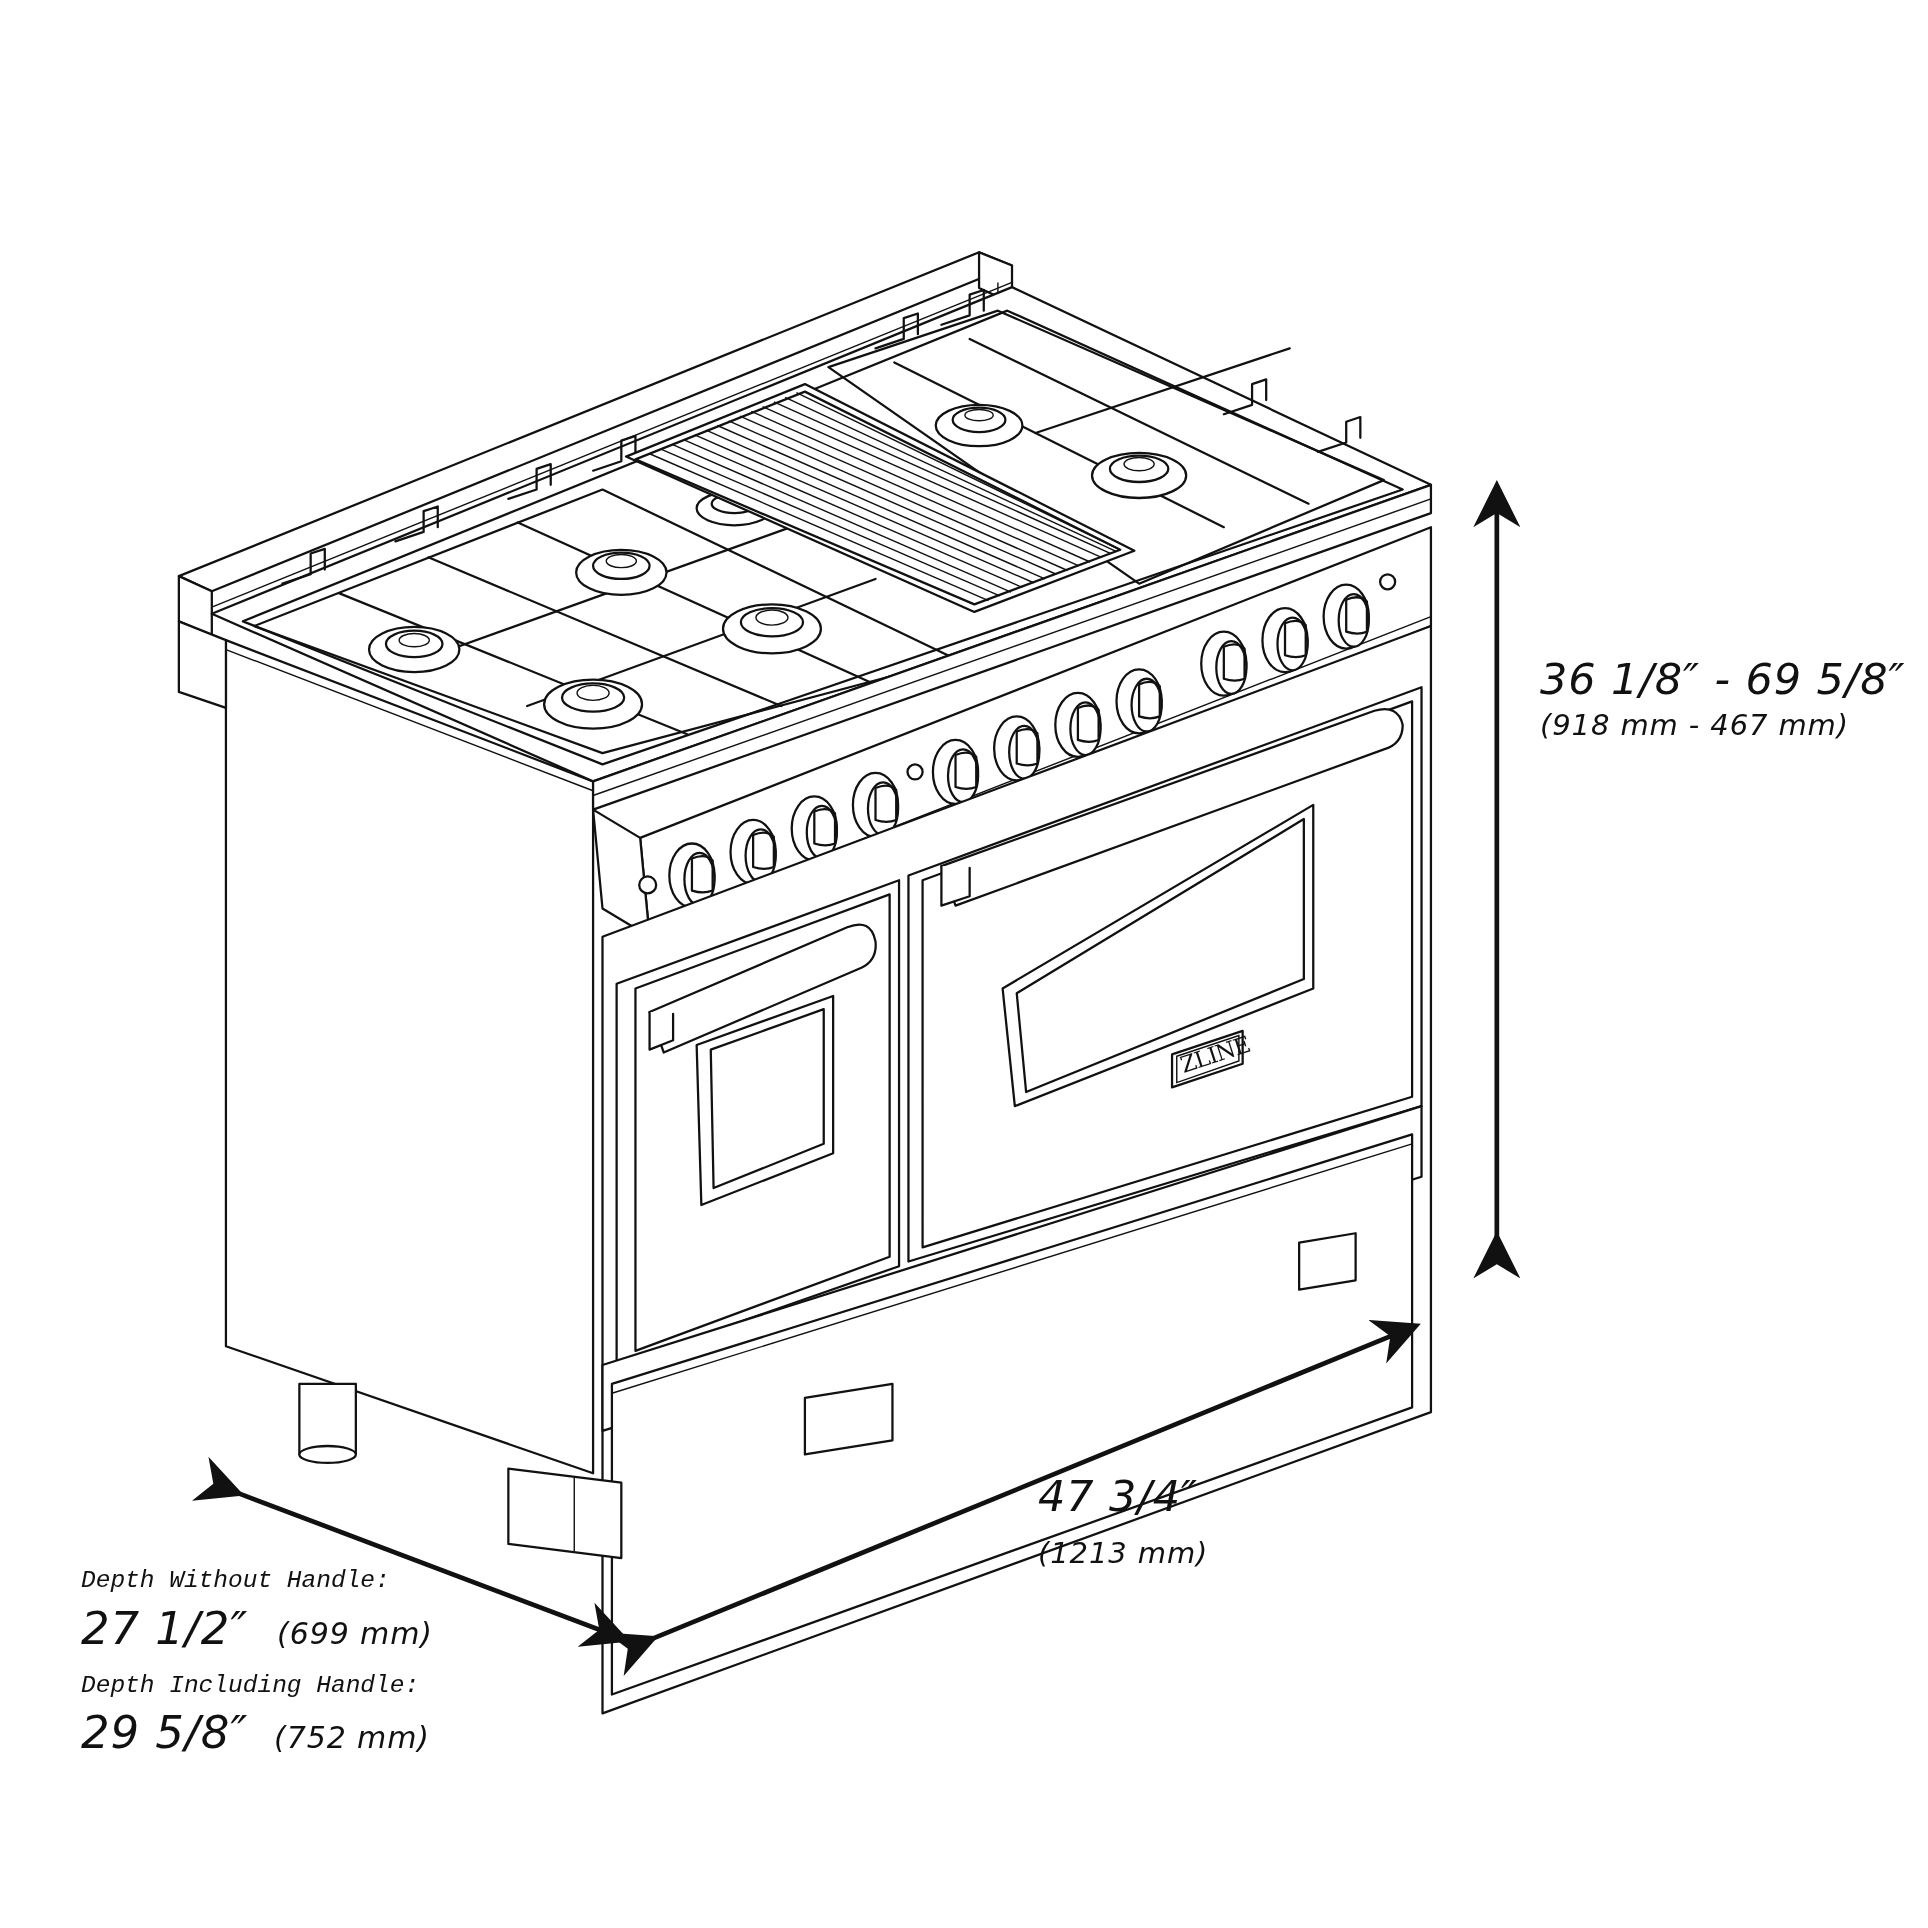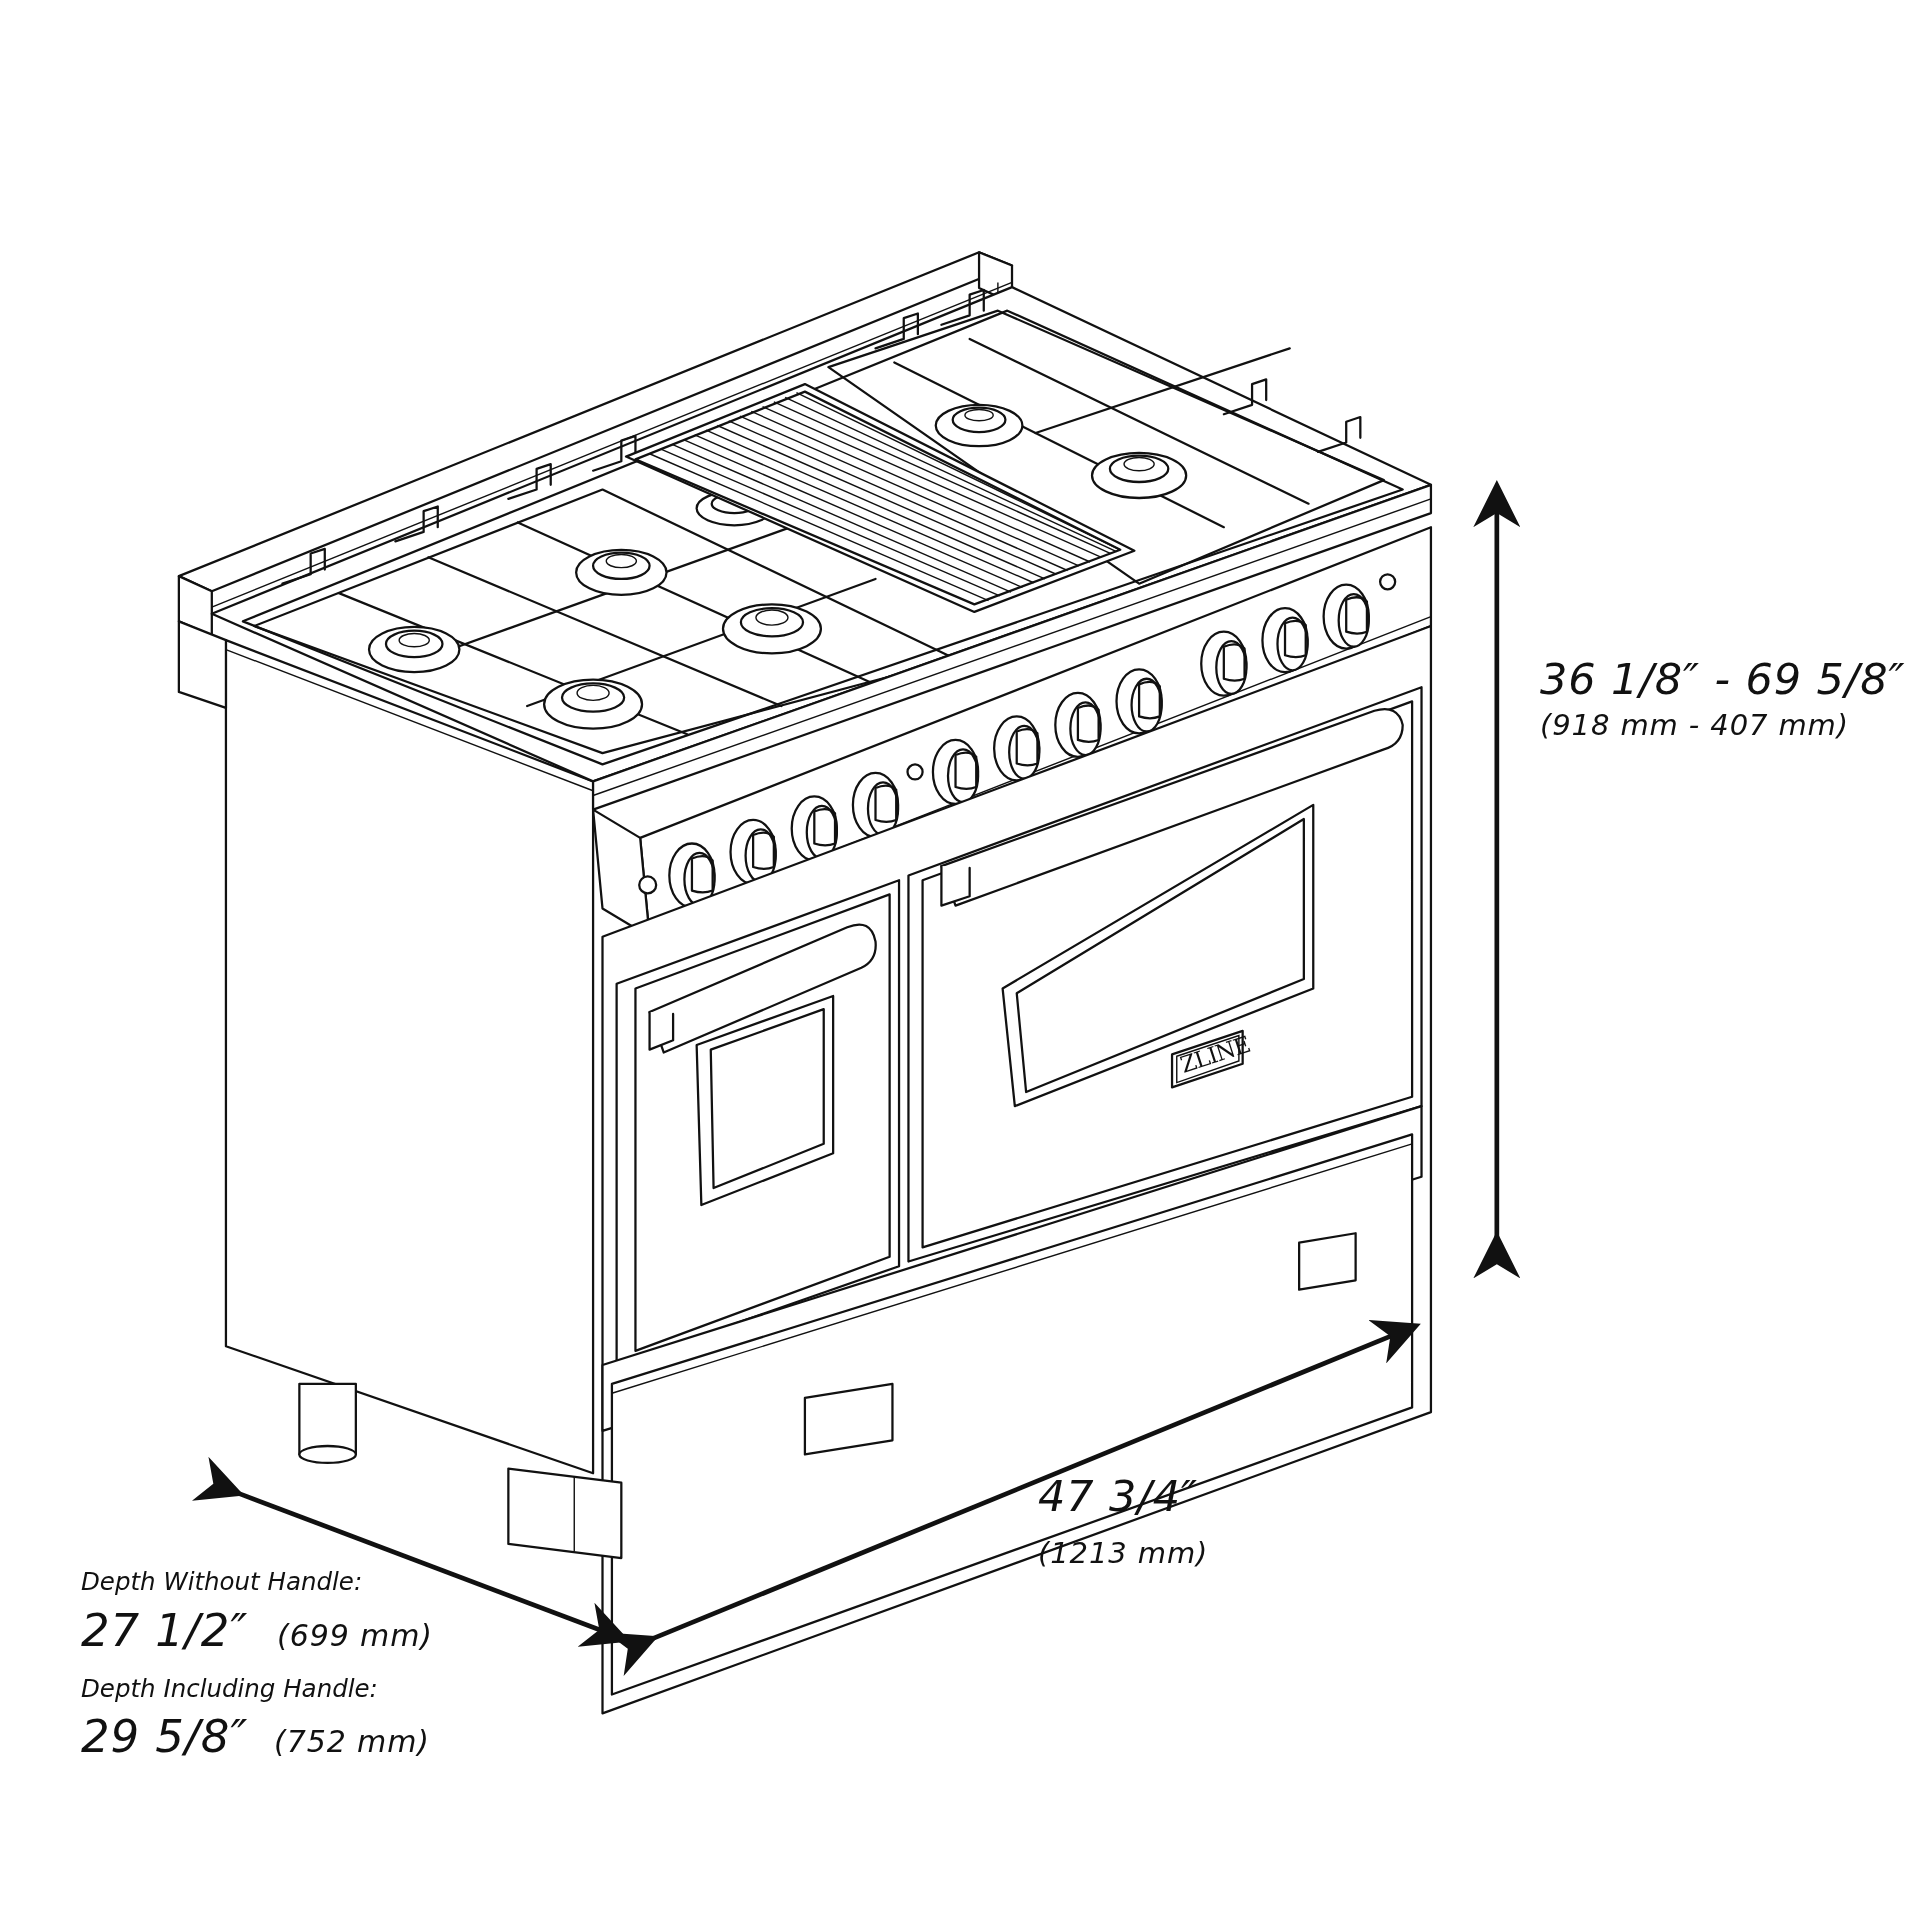--- a/index.html
+++ b/index.html
@@ -6,21 +6,21 @@
     body { width: 1928px; height: 1928px; position: relative; overflow: hidden;
            font-family: "DejaVu Sans", "Liberation Sans", sans-serif; color: #111111; }
     #drawing { position: absolute; left: 0; top: 0; width: 1928px; height: 1928px; }
     .ink { stroke: #111111; fill: none; stroke-width: 2.4; stroke-linejoin: round; stroke-linecap: round; }
     .thin { stroke: #111111; fill: none; stroke-width: 1.5; }
     .fillw { fill: #ffffff; }
     .dim-arrow { stroke: #111111; stroke-width: 5; fill: none; }
     .label { position: absolute; font-style: italic; white-space: nowrap; color: #111111; }
     .big { font-size: 43px; letter-spacing: 0.9px; }
     .mm { font-size: 29px; letter-spacing: 0.9px; }
-    .cap { font-size: 24.5px; }
+    .cap { font-size: 24.5px; font-family: Liberation Mono, monospace; }
     .depthval { font-size: 45px; letter-spacing: 0.9px; }
     .depthmm { font-size: 30px; letter-spacing: 0.9px; margin-left: 26px; }
     .badge-text { font-family: "DejaVu Serif", "Liberation Serif", serif; }
   </style>
 </head>
 <body>
 
 <svg id="drawing" viewBox="0 0 2048 2048" xmlns="http://www.w3.org/2000/svg">
   <defs>
     <marker id="ah" markerWidth="10" markerHeight="10" refX="8" refY="5" orient="auto" markerUnits="strokeWidth">
@@ -261,21 +261,21 @@
     <line class="dim-arrow" x1="1590" y1="1318" x2="1590" y2="520" marker-end="url(#ah)" marker-start="url(#ah)"></line>
     <line class="dim-arrow" x1="690" y1="1742" x2="1500" y2="1410" marker-end="url(#ah)" marker-start="url(#ah)"></line>
     <line class="dim-arrow" x1="250" y1="1585" x2="660" y2="1740" marker-end="url(#ah)" marker-start="url(#ah)"></line>
   </g>
 </svg>
 
 <div class="label badge-text" style="left:1177px; top:1053px; font-size:22.6px; font-style:normal; transform:rotate(-18deg); transform-origin:left top; letter-spacing:-0.9px;">ZLINE</div>
 
 <div style="position:absolute; left:1540px; top:654px;">
   <div class="label big" style="position:static;">36 1/8″ - 69 5/8″</div>
-  <div class="label mm" style="position:static; margin-top:3.8px;">(918 mm - 407 mm)</div>
+  <div class="label mm" style="position:static; margin-top:3.8px;">(918 mm - 467 mm)</div>
 </div>
 
 <div style="position:absolute; left:1038px; top:1471px;">
   <div class="label big" style="position:static;">47 3/4″</div>
   <div class="label mm" style="position:static; margin-top:15px;">(1213 mm)</div>
 </div>
 
 <div style="position:absolute; left:81px; top:1567px;">
   <div class="label cap" style="position:static;">Depth Without Handle:</div>
   <div style="position:static; margin-top:7.5px; white-space:nowrap;">

